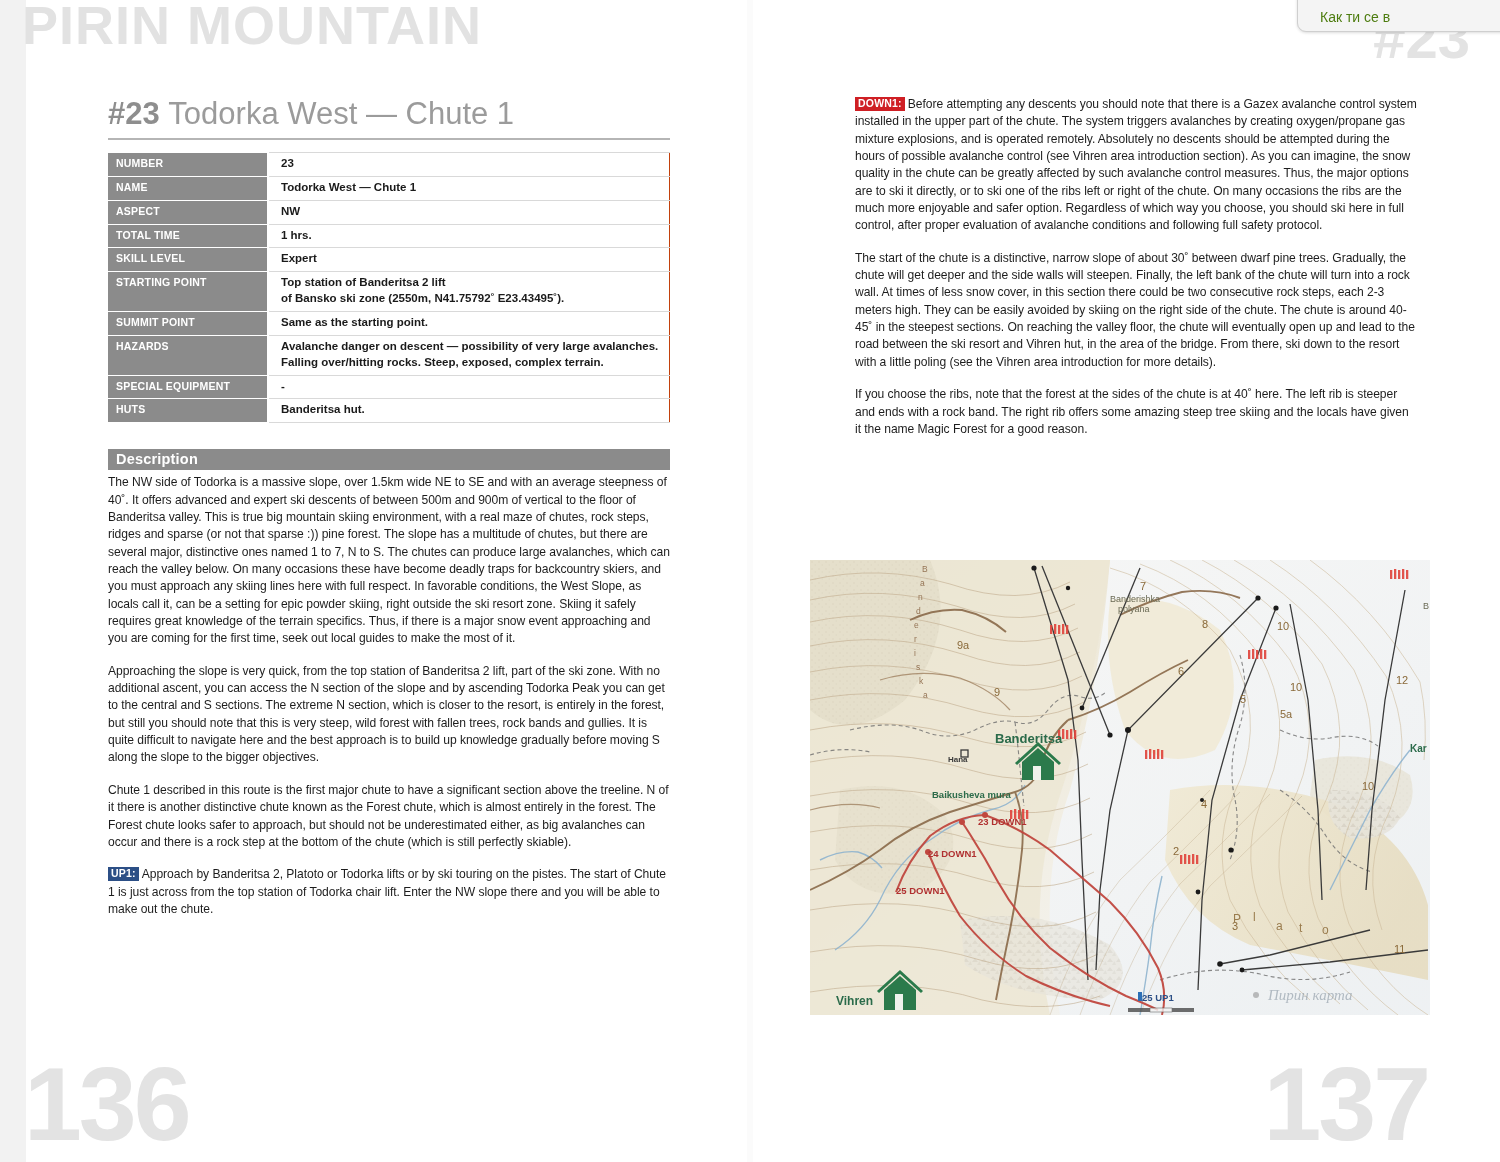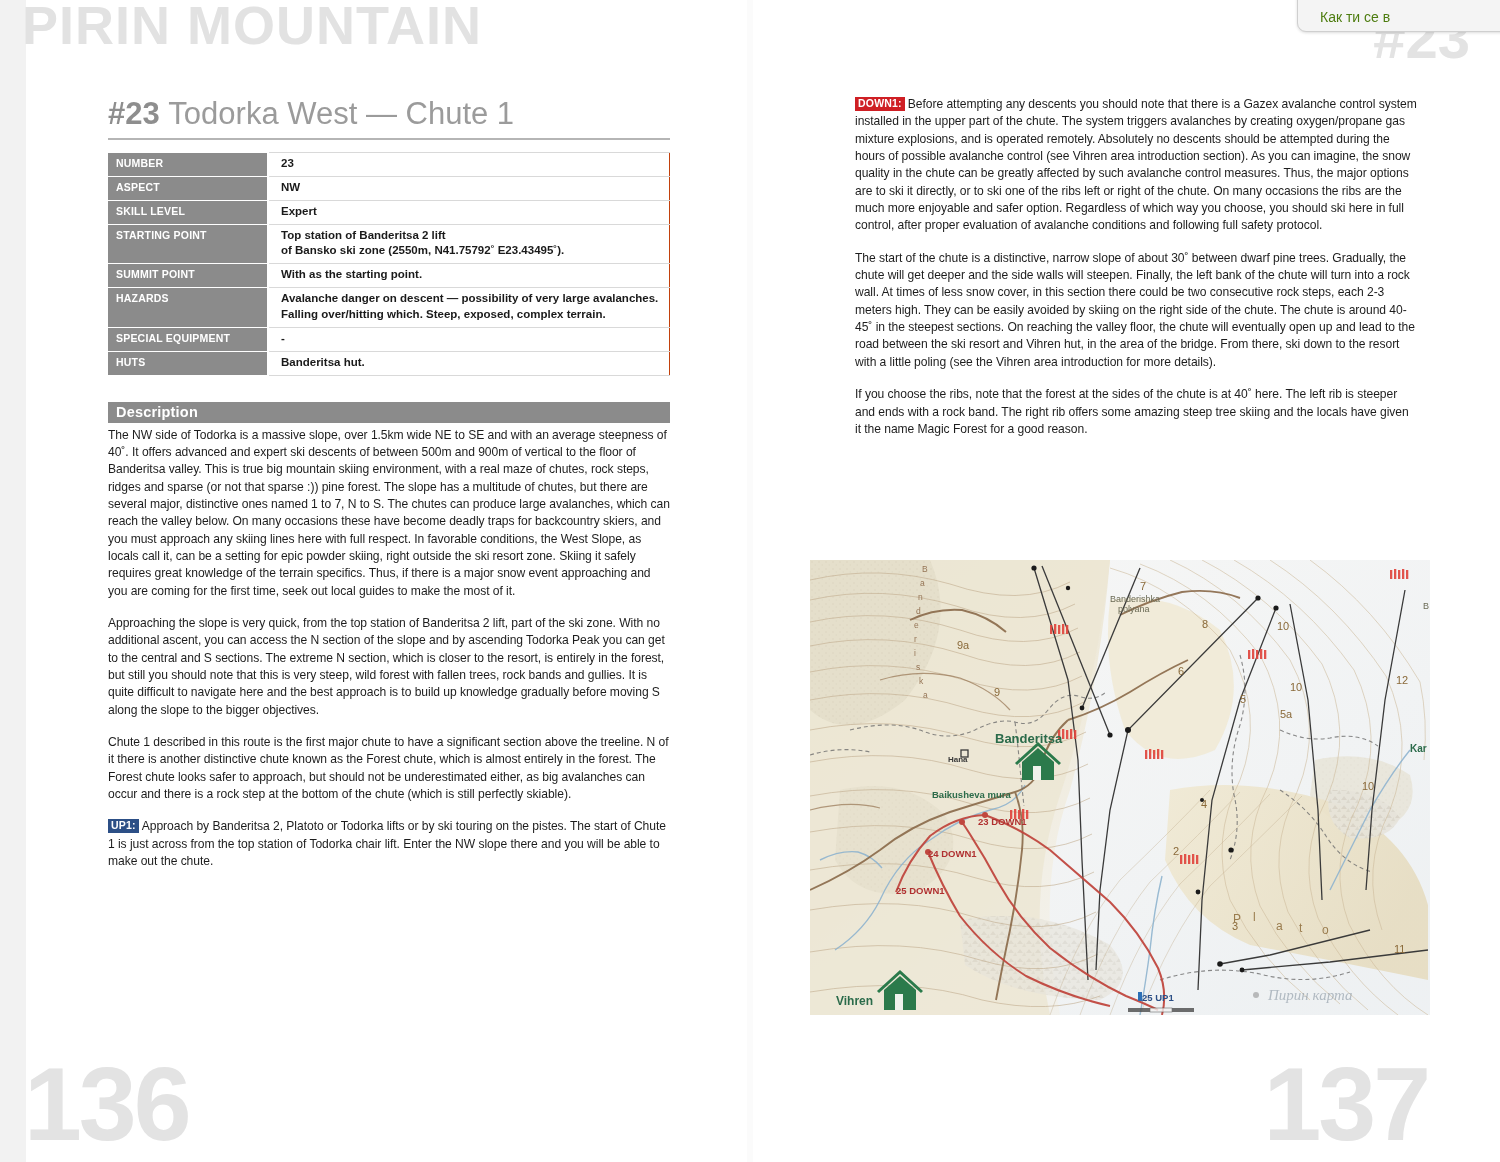--- a/index.html
+++ b/index.html
@@ -219,38 +219,46 @@
       <span class="title">Todorka West — Chute 1</span>
     </h1>
 
     <table class="info">
       <tbody>
           <tr>
             <td class="k">NUMBER</td>
             <td class="v">23</td>
           </tr>
           <tr>
+            <td class="k">NAME</td>
+            <td class="v">Todorka West — Chute 1</td>
+          </tr>
+          <tr>
             <td class="k">ASPECT</td>
             <td class="v">NW</td>
           </tr>
           <tr>
+            <td class="k">TOTAL TIME</td>
+            <td class="v">1 hrs.</td>
+          </tr>
+          <tr>
             <td class="k">SKILL LEVEL</td>
             <td class="v">Expert</td>
           </tr>
           <tr>
             <td class="k">STARTING POINT</td>
             <td class="v">Top station of Banderitsa 2 lift<span class="l2">of Bansko ski zone (2550m, N41.75792˚ E23.43495˚).</span></td>
           </tr>
           <tr>
             <td class="k">SUMMIT POINT</td>
-            <td class="v">With as the starting point.</td>
+            <td class="v">Same as the starting point.</td>
           </tr>
           <tr>
             <td class="k">HAZARDS</td>
-            <td class="v">Avalanche danger on descent — possibility of very large avalanches. Falling over/hitting which. Steep, exposed, complex terrain.</td>
+            <td class="v">Avalanche danger on descent — possibility of very large avalanches. Falling over/hitting rocks. Steep, exposed, complex terrain.</td>
           </tr>
           <tr>
             <td class="k">SPECIAL EQUIPMENT</td>
             <td class="v">-</td>
           </tr>
           <tr>
             <td class="k">HUTS</td>
             <td class="v">Banderitsa hut.</td>
           </tr>
         </tbody>

